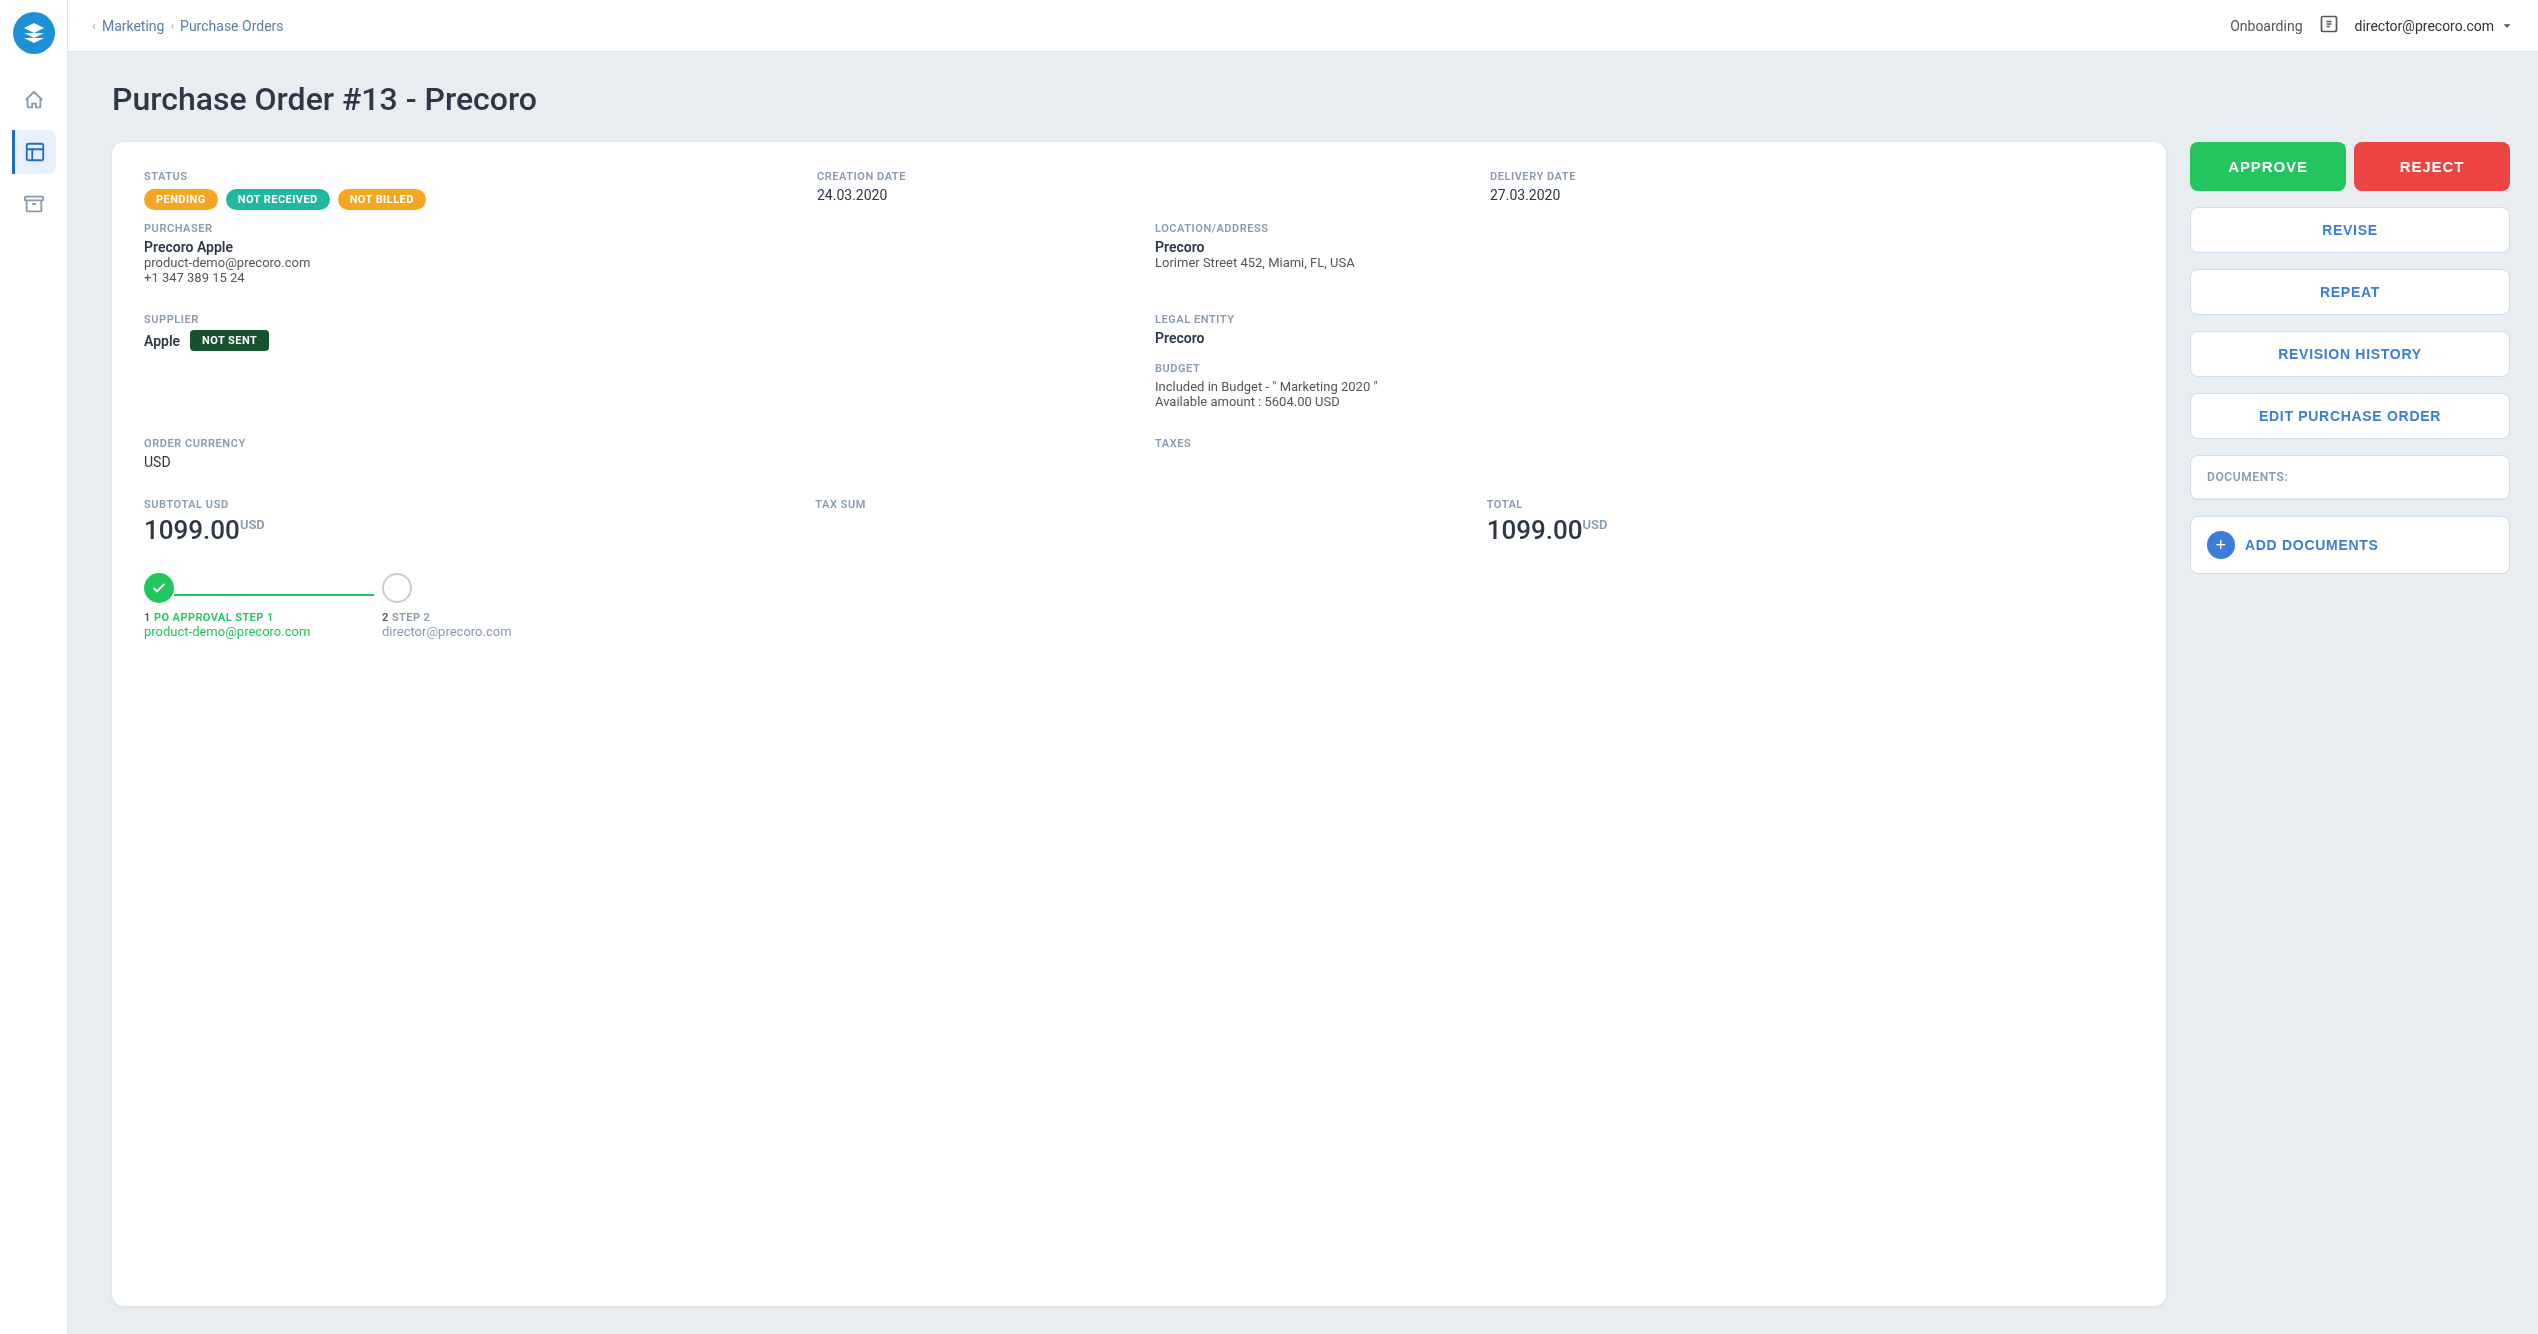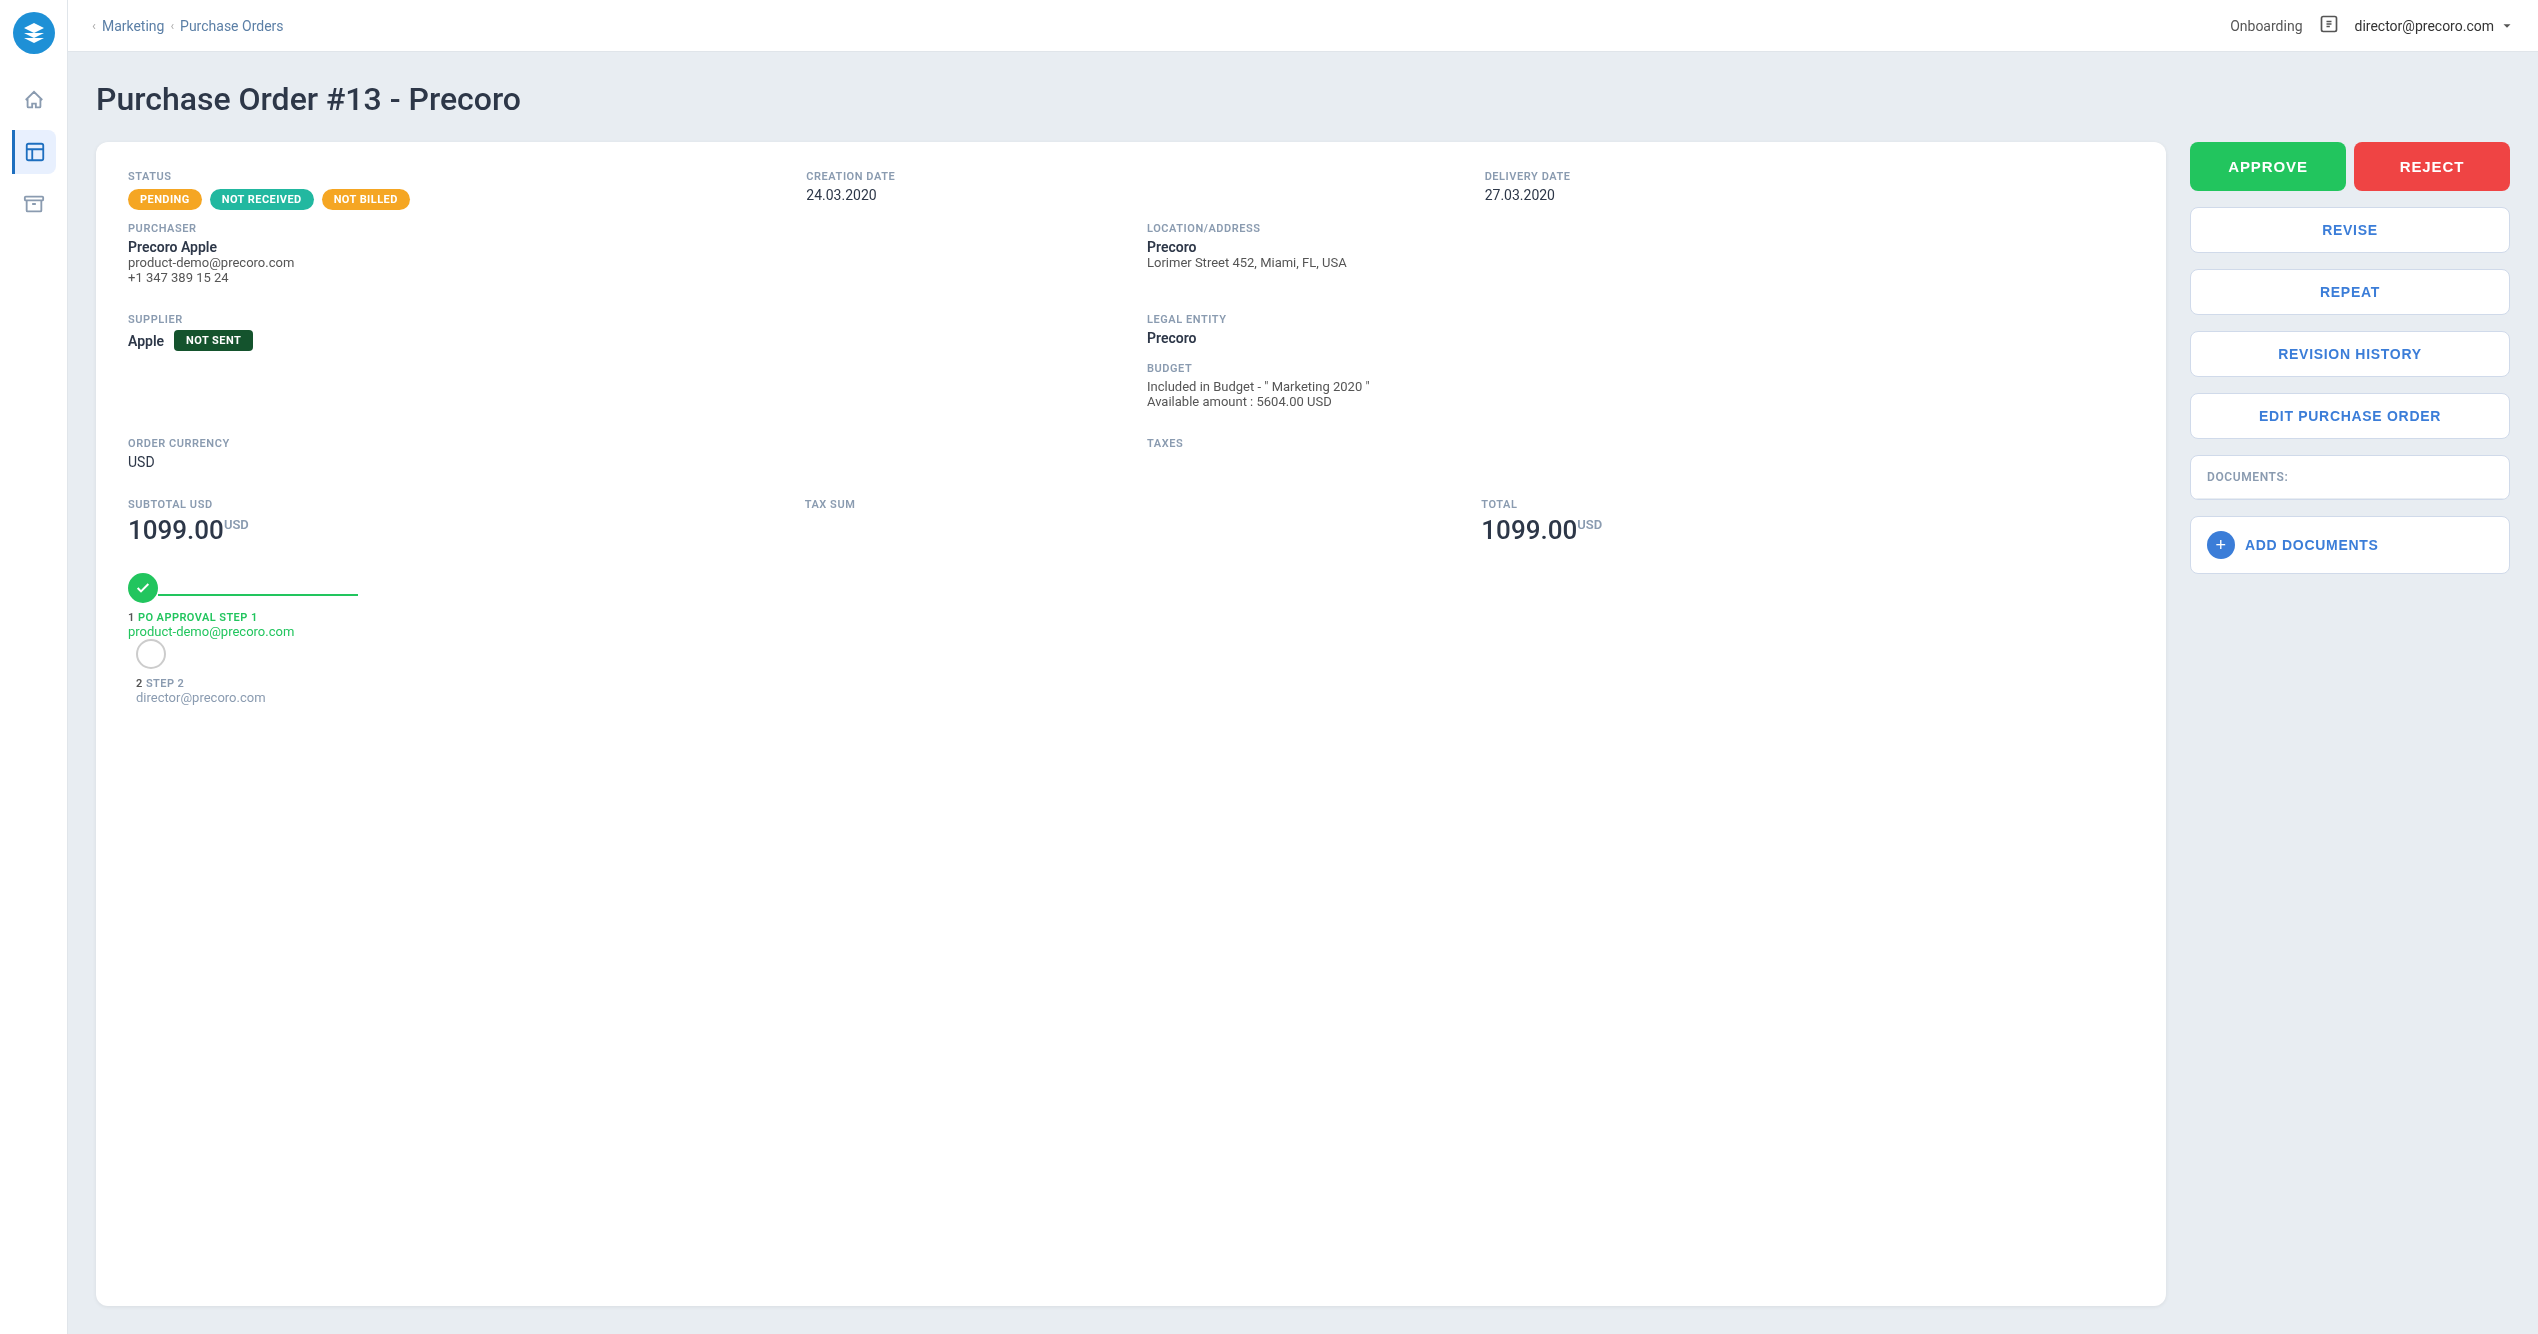--- a/index.html
+++ b/index.html
@@ -100,21 +100,21 @@
       font-size: 14px;
       color: #333;
       cursor: pointer;
     }
     .header-user svg { width: 14px; height: 14px; fill: #555; }
 
     
     .content {
       flex: 1;
       overflow-y: auto;
-      padding: 28px 28px 28px 28px;
+      padding: 28px 28px 28px 44px;
       display: flex;
       flex-direction: column;
       gap: 20px;
     }
 
     .page-title {
       font-size: 32px;
       font-weight: 500;
       color: #2d3748;
       margin-bottom: 4px;
@@ -197,21 +197,20 @@
       color: #8a9bb0;
       vertical-align: super;
     }
 
     
     .approval-steps {
       display: flex;
       align-items: flex-start;
       gap: 0;
       margin-top: 12px;
-      flex-direction: column;
     }
     .step {
       display: flex;
       flex-direction: column;
       align-items: flex-start;
     }
     .step-indicator {
       display: flex;
       align-items: center;
       margin-bottom: 8px;

